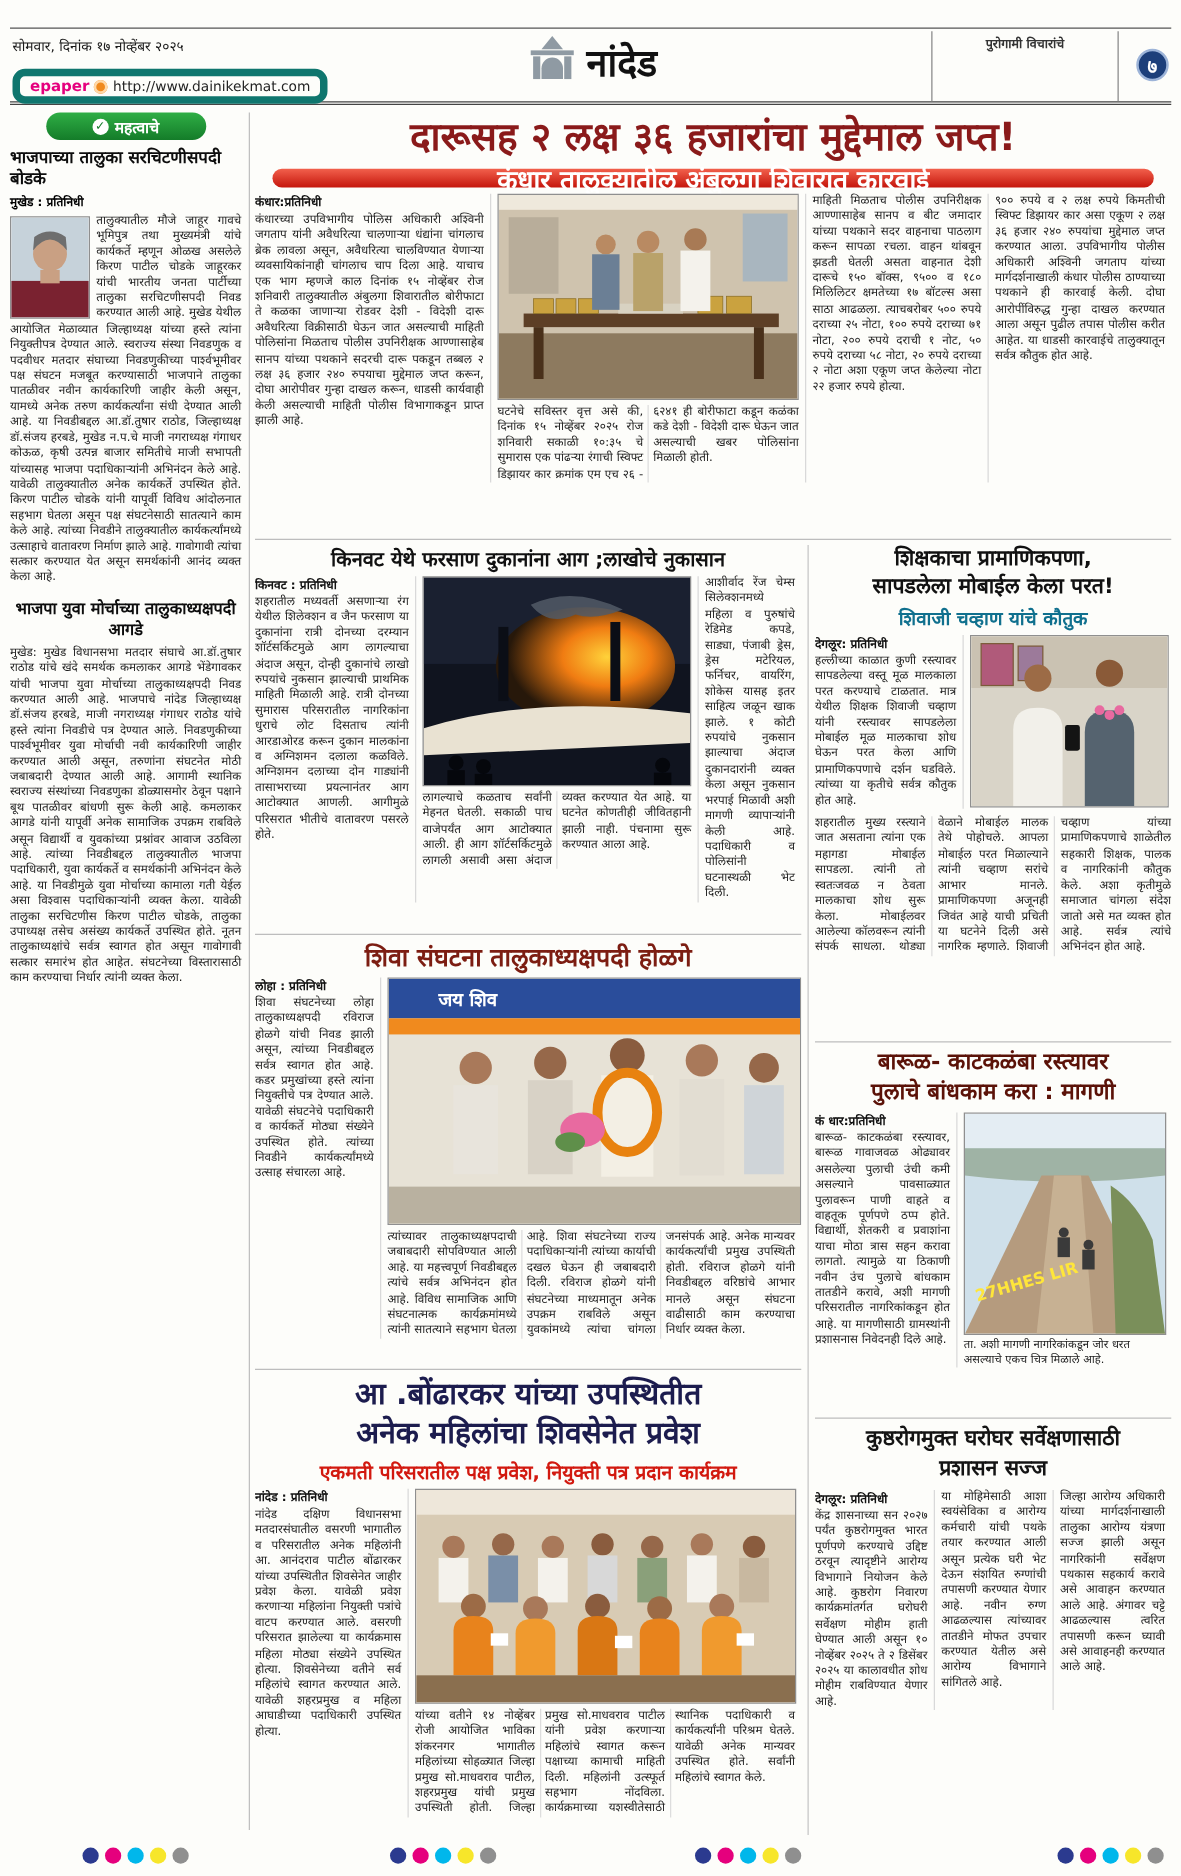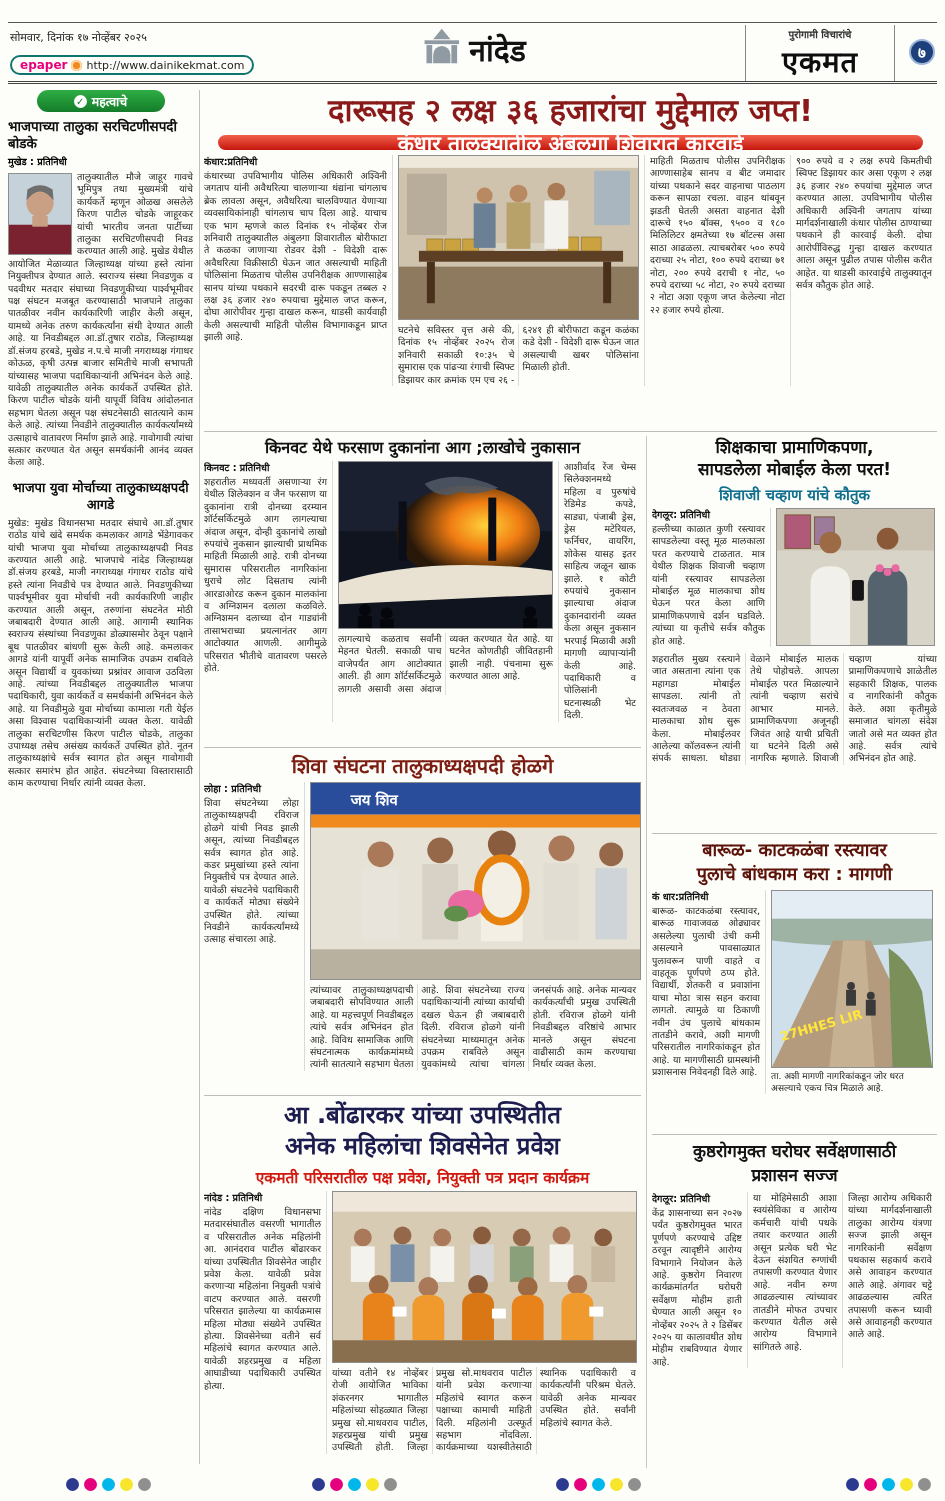--- a/index.html
+++ b/index.html
@@ -5,21 +5,21 @@
   * { margin:0; padding:0; box-sizing:border-box; }
   html,body { background:#dedede; }
   body { font-family:"DejaVu Sans", sans-serif; }
   .page { position:relative; width:945px; height:1501px; margin:0 auto; background:#fdfdfa; overflow:hidden; }
 
   
   .header { position:absolute; left:8px; top:22px; width:929px; height:62px;
             border-top:1px solid #555; border-bottom:3px double #444; }
   .date-line { position:absolute; left:2px; top:6px; font-size:11px; color:#1a1a1a; }
   .epaper-row { position:absolute; left:2px; top:32px; display:flex; align-items:center; gap:4px;
-                border:2px solid #0f766e; border-radius:10px; padding:1px 8px; }
+                border:6px solid #0f766e; border-radius:10px; padding:1px 8px; }
   .epaper-label { color:#e5007d; font-weight:bold; font-size:12px; }
   .epaper-icon { width:11px; height:11px; border-radius:50%; background:#f08a1e; display:inline-block;
                  box-shadow:inset 0 0 0 2px #ffd9a8; }
   .epaper-url { font-size:11px; color:#222; }
   .masthead-center { position:absolute; left:50%; top:4px; transform:translateX(-50%);
                      display:flex; align-items:center; gap:6px; }
   .edition-name { font-size:30px; font-weight:800; color:#111; }
   .brand-box { position:absolute; right:42px; top:2px; width:150px; height:56px; text-align:center;
                border-left:1px solid #888; border-right:1px solid #888; padding-top:2px; }
   .tagline { font-size:10px; font-weight:bold; color:#333; }
@@ -123,21 +123,20 @@
               <rect x="7" y="18" width="6" height="19"></rect>
               <rect x="33" y="18" width="6" height="19"></rect>
               <path d="M14 37 v-9 a9 9 0 0 1 18 0 v9 z"></path>
             </g>
           </svg>
       </span>
       <span class="edition-name">नांदेड</span>
     </div>
     <div class="brand-box">
       <div class="tagline">पुरोगामी विचारांचे</div>
-      <div class="brand">एकमत</div>
     </div>
     <div class="page-circle">७</div>
   </header>
 
   <aside class="sidebar">
     <div class="badge">
       <span class="check-icon">✓</span>
       <span>महत्वाचे</span>
     </div>
     <div class="sb-headline">भाजपाच्या तालुका सरचिटणीसपदी बोडके</div>

